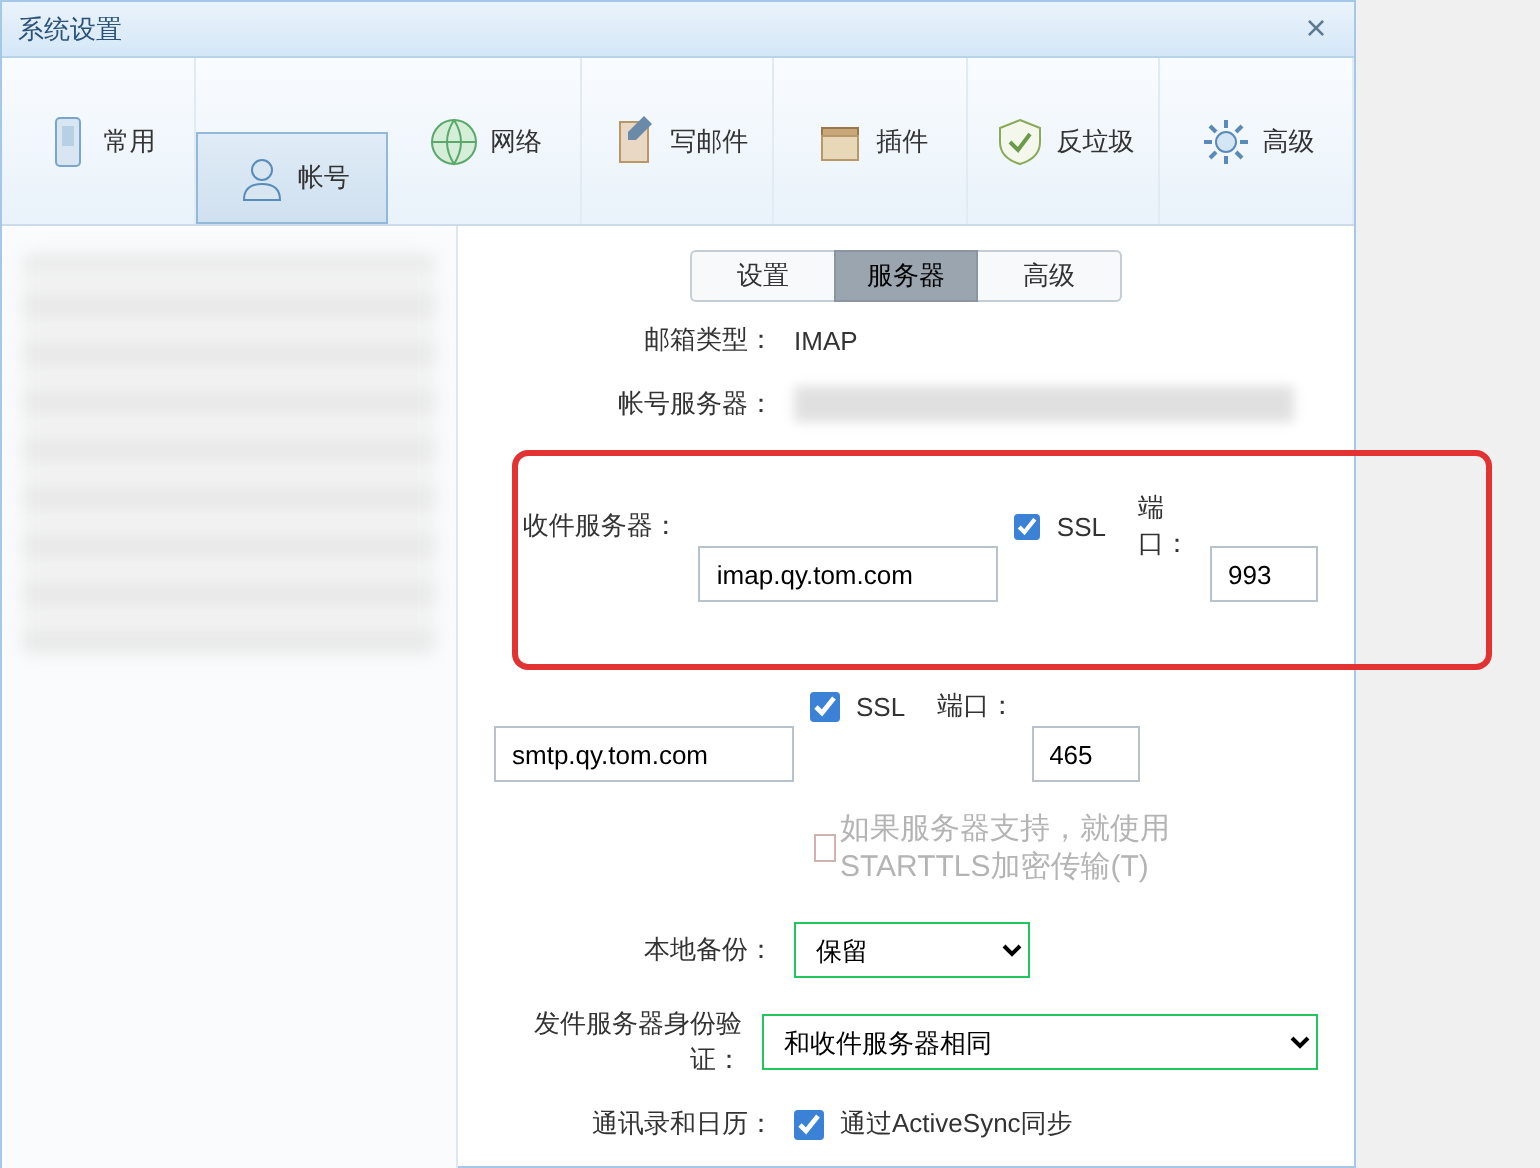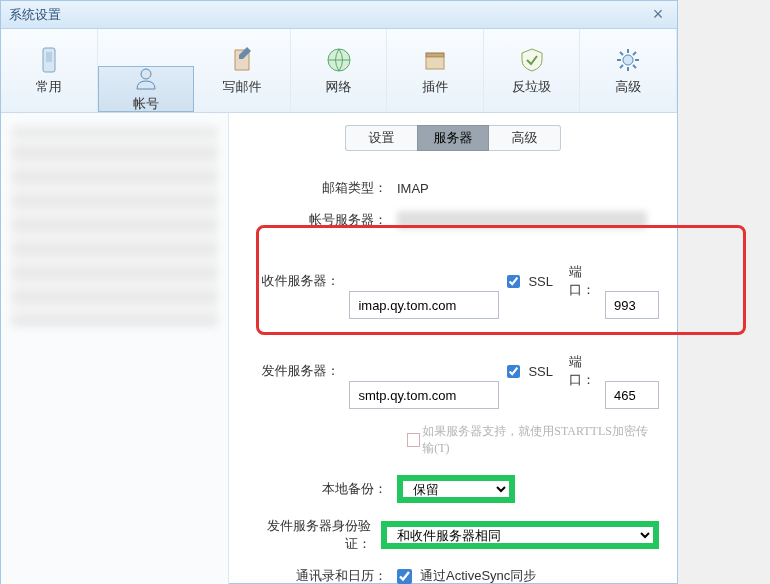--- a/index.html
+++ b/index.html
@@ -2,44 +2,44 @@
 <html><head>
 <meta charset="utf-8">
 <style>
 * { box-sizing: border-box; margin: 0; padding: 0; }
 body { font-family: "Microsoft YaHei", Arial, sans-serif; font-size: 13px; color: #333; background: #f0f0f0; width: 770px; height: 584px; overflow: hidden; }
 .window { width: 678px; height: 584px; background: #fff; border: 1px solid #a5c7e8; }
 .titlebar { height: 28px; background: linear-gradient(#eaf3fb, #d4e7f7); display: flex; align-items: center; padding: 0 8px; border-bottom: 1px solid #b8d4ea; }
 .titlebar-text { flex: 1; color: #2b5278; font-size: 13px; }
 .close-btn { width: 22px; height: 22px; color: #5a7a94; font-size: 18px; text-align: center; line-height: 20px; cursor: pointer; }
 .toolbar { height: 84px; background: linear-gradient(#f9fcff, #e9f2fa); border-bottom: 1px solid #cbdbe9; display: flex; }
-.tool-item { width: 108px; display: flex; flex-direction: column; align-items: center; justify-content: center; gap: 4px; border-right: 1px solid #e0ebf4; cursor: pointer; font-family: Liberation Serif, serif; }
+.tool-item { width: 108px; display: flex; align-items: center; justify-content: center; gap: 4px; border-right: 1px solid #e0ebf4; cursor: pointer; font-family: Liberation Serif, serif; }
 .tool-item.active { background: linear-gradient(#e0ecf7, #cfe0ef); border: 1px solid #94b9d8; margin-top: 37px; }
 .tool-icon { width: 28px; height: 28px; display: flex; align-items: center; justify-content: center; }
 .tool-label { font-size: 13px; color: #333; }
 .body { display: flex; height: calc(584px - 28px - 84px); }
 .sidebar { width: 228px; background: #fafbfc; border-right: 1px solid #e0e6ec; padding: 14px 10px; }
 .sidebar-blur { width: 100%; height: 200px; background: repeating-linear-gradient(0deg, #e2e2e2 0 12px, #f0f0f0 12px 24px); filter: blur(4px); opacity: 0.7; border-radius: 4px; }
 .main { flex: 1; padding: 12px 18px 0 18px; overflow: hidden; position: relative; }
-.subtabs { display: flex; justify-content: center; margin-bottom: 28px; }
+.subtabs { display: flex; justify-content: center; margin-bottom: 10px; }
 .subtab { width: 72px; height: 26px; border: 1px solid #c2cdd6; background: #f7f9fb; text-align: center; line-height: 24px; cursor: pointer; font-size: 13px; }
 .subtab:first-child { border-radius: 3px 0 0 3px; border-right: none; }
 .subtab:last-child { border-radius: 0 3px 3px 0; border-left: none; }
 .subtab.active { background: #9aa5af; color: #000000; border-color: #8a95a0; }
 .form-row { display: flex; align-items: center; margin-bottom: 14px; }
 .form-label { width: 150px; text-align: right; padding-right: 10px; color: #333; }
 .form-val { flex: 1; display: flex; align-items: center; gap: 8px; }
 .blur-val { width: 250px; height: 18px; background: #e0e0e0; filter: blur(3px); border-radius: 2px; }
 input[type=text] { height: 28px; border: 1px solid #b8c2cc; padding: 0 8px; font-size: 13px; background: #fff; margin-top: 48px; }
 .srv-input { width: 150px; }
 .port-input { width: 54px; }
 input[type=checkbox] { width: 15px; height: 15px; accent-color: #3b82d6; }
-select { height: 28px; border: 6px solid #22c55e; padding: 0 6px; font-size: 13px; background: #fff; }
+select { height: 28px; border: 1px solid #22c55e; padding: 0 6px; font-size: 13px; background: #fff; }
 .highlight-box { position: absolute; border: 3px solid #e23232; border-radius: 8px; left: 256px; top: 225px; width: 490px; height: 110px; pointer-events: none; }
-.starttls-row { margin-left: 160px; color: #b4b4b4; font-size: 12px; margin-bottom: 18px; display: flex; align-items: center; gap: 2px; font-family: Liberation Serif, serif; }
+.starttls-row { margin-left: 160px; color: #b4b4b4; font-size: 15px; margin-bottom: 18px; display: flex; align-items: center; gap: 2px; }
 .starttls-row .cb { width: 14px; height: 14px; border: 1px solid #d0b0b0; display: inline-block; }
 </style>
 </head>
 <body>
 
 <div class="window">
 
   <div class="titlebar">
     <span class="titlebar-text">系统设置</span>
     <span class="close-btn">×</span>
@@ -60,34 +60,34 @@
           <svg width="26" height="26" viewBox="0 0 26 26">
             <circle cx="13" cy="9" r="5" fill="#d8e6f2" stroke="#5a8cba"></circle>
             <path d="M4 24 Q4 16 13 16 Q22 16 22 24 Z" fill="#d8e6f2" stroke="#5a8cba"></path>
           </svg>
         </span>
       <span class="tool-label">帐号</span>
     </div>
     <div class="tool-item">
       <span class="tool-icon">
           <svg width="26" height="26" viewBox="0 0 26 26">
+            <circle cx="13" cy="13" r="11" fill="#d4eed8" stroke="#5aa86a"></circle>
+            <path d="M2 13 L24 13 M13 2 Q20 13 13 24 Q6 13 13 2" fill="none" stroke="#5aa86a"></path>
+          </svg>
+        </span>
+      <span class="tool-label">网络</span>
+    </div>
+    <div class="tool-item">
+      <span class="tool-icon">
+          <svg width="26" height="26" viewBox="0 0 26 26">
             <path d="M6 3 L20 3 L20 23 L6 23 Z" fill="#e8d8c4" stroke="#b89868"></path>
             <path d="M18 0 L22 4 L14 12 L10 12 L10 8 Z" fill="#6a8aaa"></path>
           </svg>
         </span>
       <span class="tool-label">写邮件</span>
-    </div>
-    <div class="tool-item">
-      <span class="tool-icon">
-          <svg width="26" height="26" viewBox="0 0 26 26">
-            <circle cx="13" cy="13" r="11" fill="#d4eed8" stroke="#5aa86a"></circle>
-            <path d="M2 13 L24 13 M13 2 Q20 13 13 24 Q6 13 13 2" fill="none" stroke="#5aa86a"></path>
-          </svg>
-        </span>
-      <span class="tool-label">网络</span>
     </div>
     <div class="tool-item">
       <span class="tool-icon">
           <svg width="26" height="26" viewBox="0 0 26 26">
             <rect x="4" y="6" width="18" height="4" fill="#c8a878" stroke="#9a7848"></rect>
             <rect x="4" y="10" width="18" height="12" fill="#e8d8b8" stroke="#b89868"></rect>
           </svg>
         </span>
       <span class="tool-label">插件</span>
     </div>
@@ -152,21 +152,20 @@
         <div class="form-val">
           <input type="text" class="srv-input" value="imap.qy.tom.com" style="">
           <input type="checkbox" checked="" style="">
           <span>SSL</span>
           <span style="margin-left:8px;">端口：</span>
           <input type="text" class="port-input" value="993" style="">
         </div>
       </div>
 
       <div class="form-row">
-        <div class="form-label">发件服务器：</div>
         <div class="form-val">
           <input type="text" class="srv-input" value="smtp.qy.tom.com" style="">
           <input type="checkbox" checked="" style="">
           <span>SSL</span>
           <span style="margin-left:8px;">端口：</span>
           <input type="text" class="port-input" value="465" style="">
         </div>
       </div>
 
       <div class="starttls-row">

